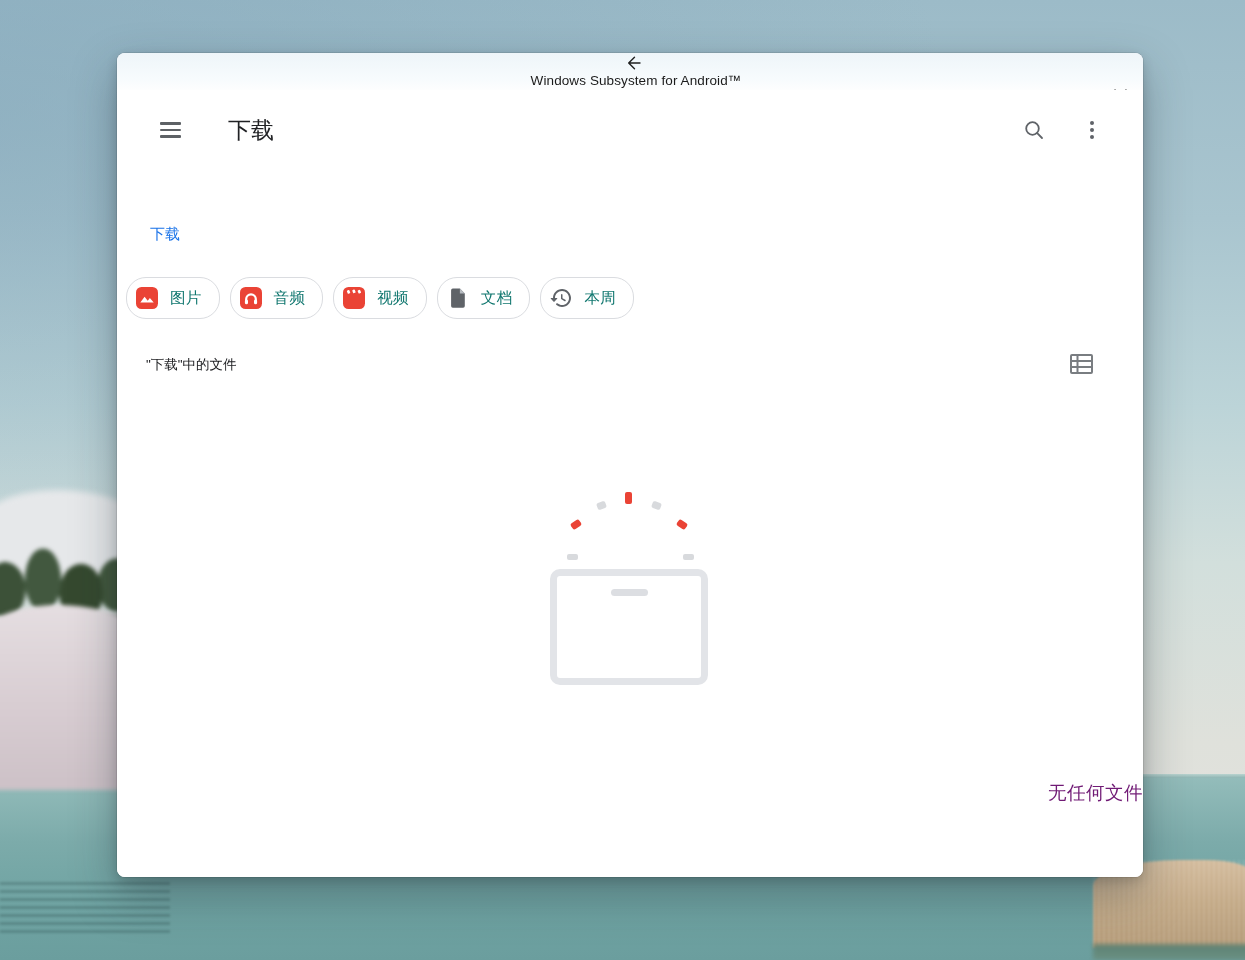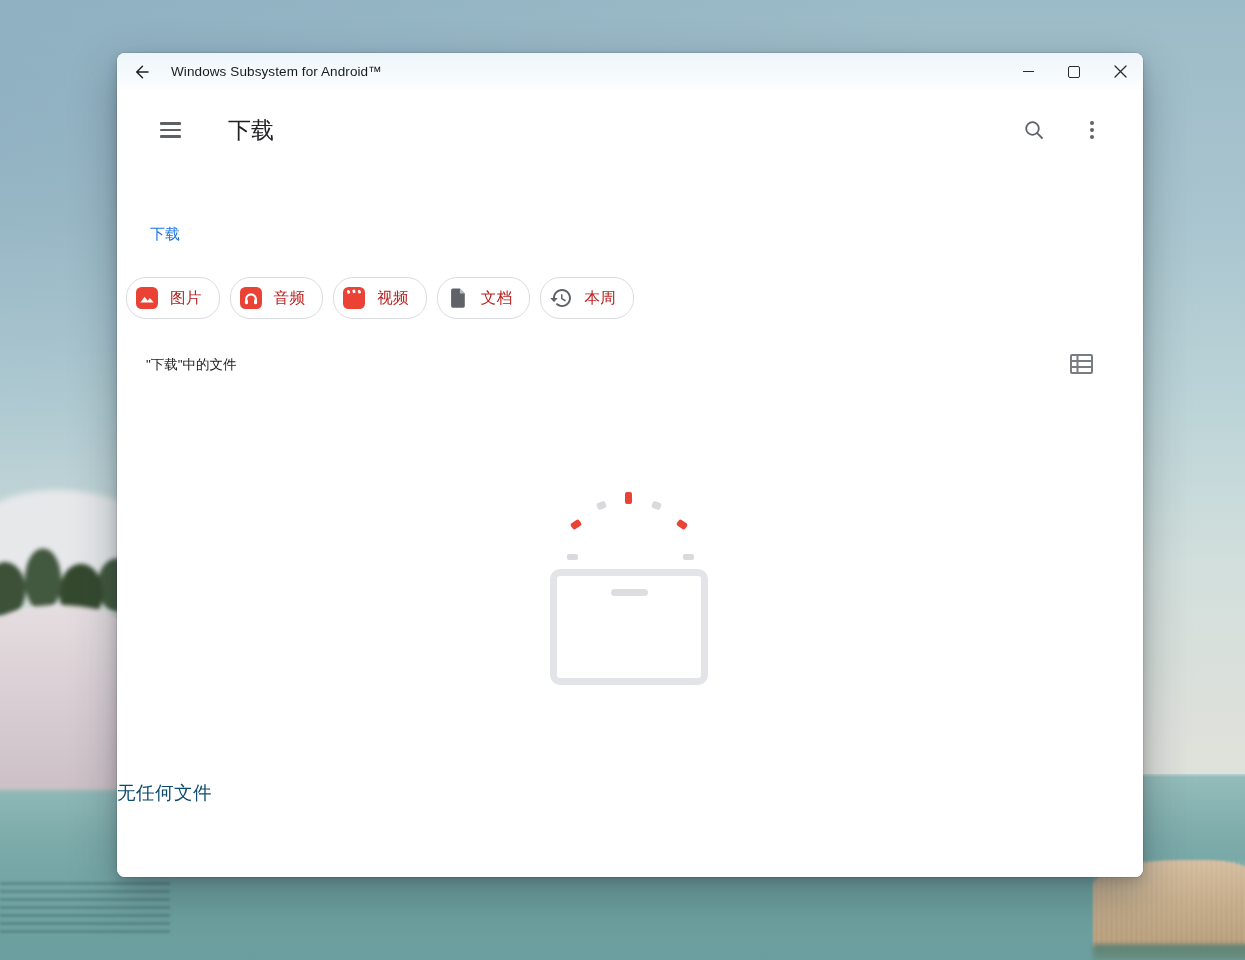--- a/index.html
+++ b/index.html
@@ -39,21 +39,21 @@
   .grass::after{content:"";position:absolute;inset:0;opacity:.5;
     background:repeating-linear-gradient(90deg,rgba(255,255,255,.25) 0 2px,transparent 2px 5px);}
   .grass-reflect{position:absolute;right:-8px;top:944px;width:160px;height:16px;
     background:linear-gradient(180deg,#5d7f70,#6b8f80);filter:blur(2px);opacity:.9;}
   
   .window{position:absolute;left:117px;top:53px;width:1026px;height:824px;z-index:5;
     background:#ffffff;border-radius:8px;
     box-shadow:0 0 0 1px rgba(0,0,0,.08),0 18px 45px rgba(25,40,50,.35),0 4px 12px rgba(0,0,0,.16);}
   .titlebar{position:absolute;left:0;top:0;width:100%;height:37px;
     background:linear-gradient(180deg,#eef5f9 0%,#f7fbfd 70%,#fdfefe 100%);
-    border-radius:8px 8px 0 0;display:flex;align-items:center;}
+    border-radius:8px 8px 0 0;display:flex;align-items:center;flex-direction:column;}
   .back-btn{width:34px;height:30px;margin-left:8px;display:flex;align-items:center;justify-content:center;
     border:none;background:transparent;cursor:pointer;border-radius:4px;}
   .tb-title{font-size:13.5px;color:#1b1b1b;margin-left:12px;letter-spacing:.1px;}
   .tb-controls{margin-left:auto;display:flex;height:100%;}
   .tb-btn{width:46px;height:100%;display:flex;align-items:center;justify-content:center;
     border:none;background:transparent;cursor:pointer;}
   .tb-btn:first-child{border-radius:0;}
   .tb-btn:last-child{border-radius:0 8px 0 0;}
   .min-glyph{width:11px;height:1.2px;background:#2b2b2b;}
   .max-glyph{width:10px;height:10px;border:1.2px solid #2b2b2b;border-radius:2px;}
@@ -68,34 +68,34 @@
   .search-btn{left:901px;top:24px;}
   .kebab-btn{left:959px;top:24px;}
   .kebab{display:flex;flex-direction:column;gap:3.4px;}
   .kebab i{width:4px;height:4px;border-radius:50%;background:#5f6368;}
   .breadcrumb{position:absolute;left:33px;top:135px;font-size:15px;color:#1a73e8;cursor:pointer;}
   
   .chips{position:absolute;left:9px;top:187px;display:flex;gap:10px;}
   .chip{display:inline-flex;align-items:center;height:40px;border:1px solid #dadce0;border-radius:20px;
     background:#fff;padding:0 17px 0 8px;gap:11px;cursor:pointer;}
   .chip svg{width:24px;height:24px;flex:none;}
-  .chip .lbl{font-size:15.5px;color:#b91c1c;letter-spacing:.3px;white-space:nowrap;}
+  .chip .lbl{font-size:15.5px;color:#0f766e;letter-spacing:.3px;white-space:nowrap;}
   
   .section-label{position:absolute;left:29px;top:266px;font-size:13.5px;color:#202124;}
   .listview-btn{left:948px;top:258px;}
   
   .illus{position:absolute;left:433px;top:397px;width:160px;height:210px;}
   .mk{position:absolute;border-radius:2px;}
   .mk.red{background:#ea4335;}
   .mk.gray{background:#d8dadd;}
   .box-outline{position:absolute;left:0;top:82px;width:144px;height:102px;
     border:7px solid #e2e4e8;border-radius:10px;}
   .box-dash{position:absolute;left:61px;top:102px;width:37px;height:7px;border-radius:4px;background:#dcdee2;}
-  .empty-text{position:absolute;left:0;right:0;top:690px;text-align:left;
-    font-size:18.5px;color:#0c4a6e;letter-spacing:.5px;}
+  .empty-text{position:absolute;left:0;right:0;top:690px;text-align:right;
+    font-size:18.5px;color:#701a75;letter-spacing:.5px;}
 </style>
 </head>
 <body>
 
 <div class="wallpaper">
   <div class="sky"></div>
   <div class="horizon"></div>
   <div class="water"></div>
   <div class="rock-top"></div>
   <div class="trees"></div>

